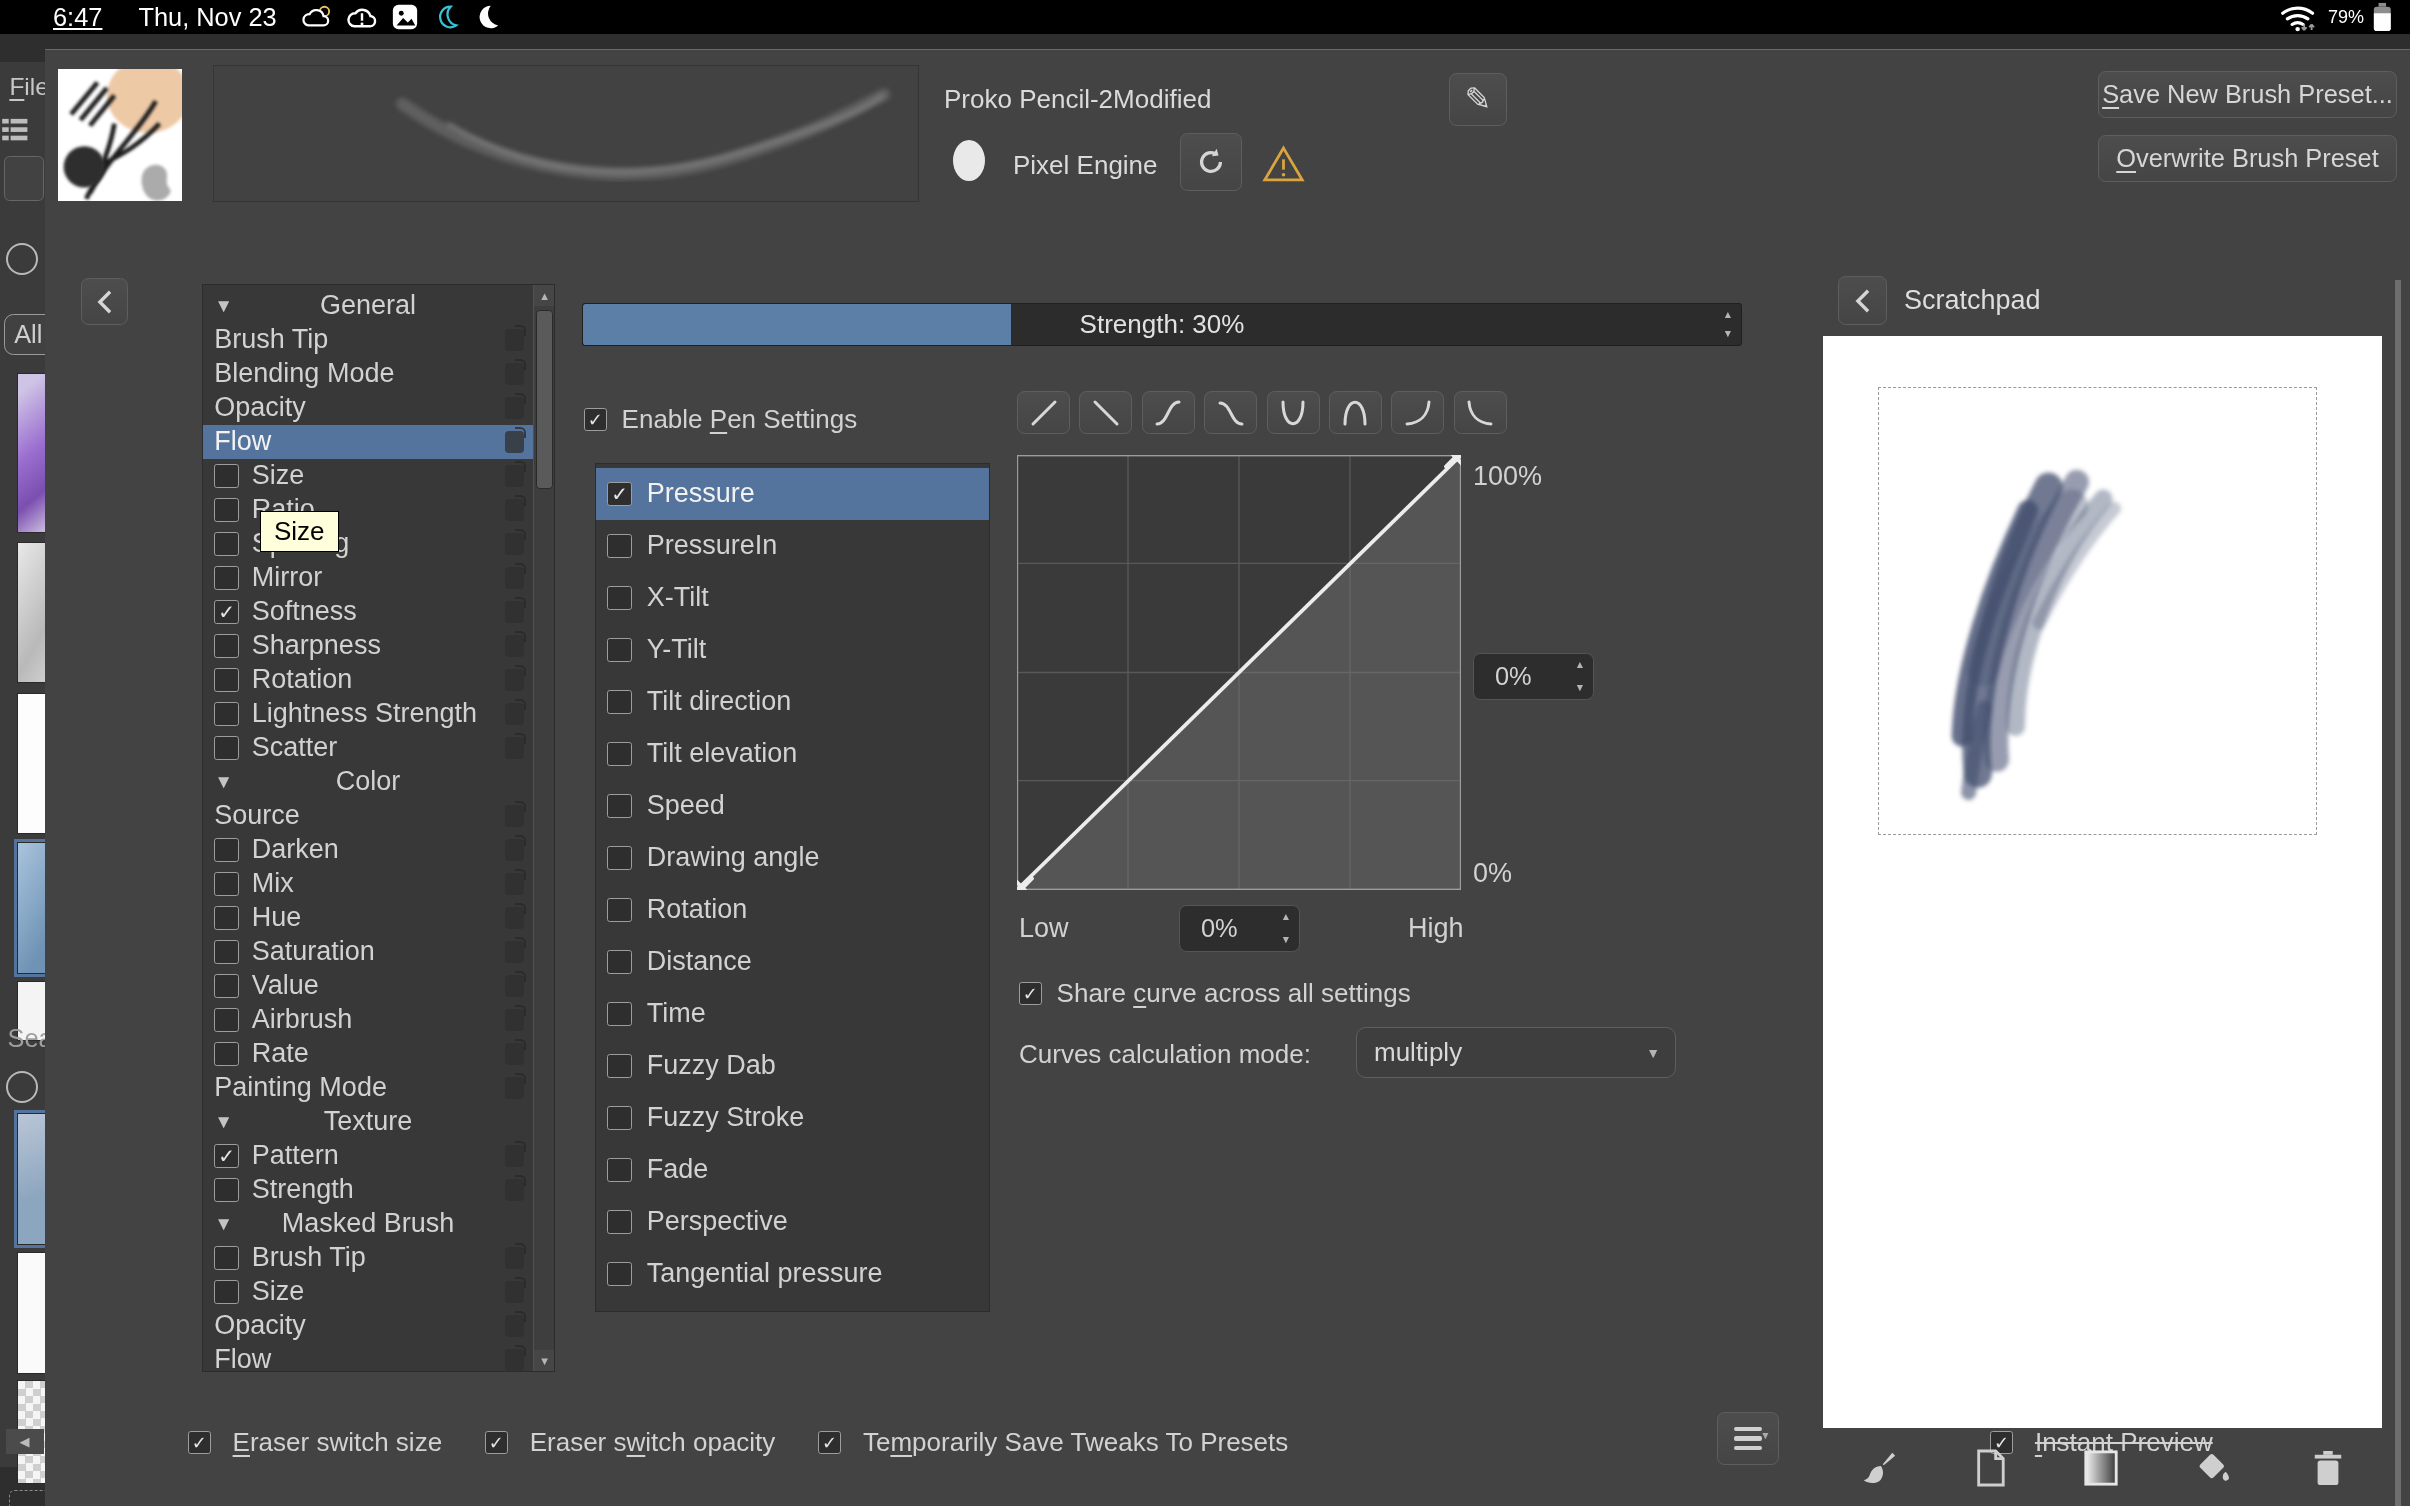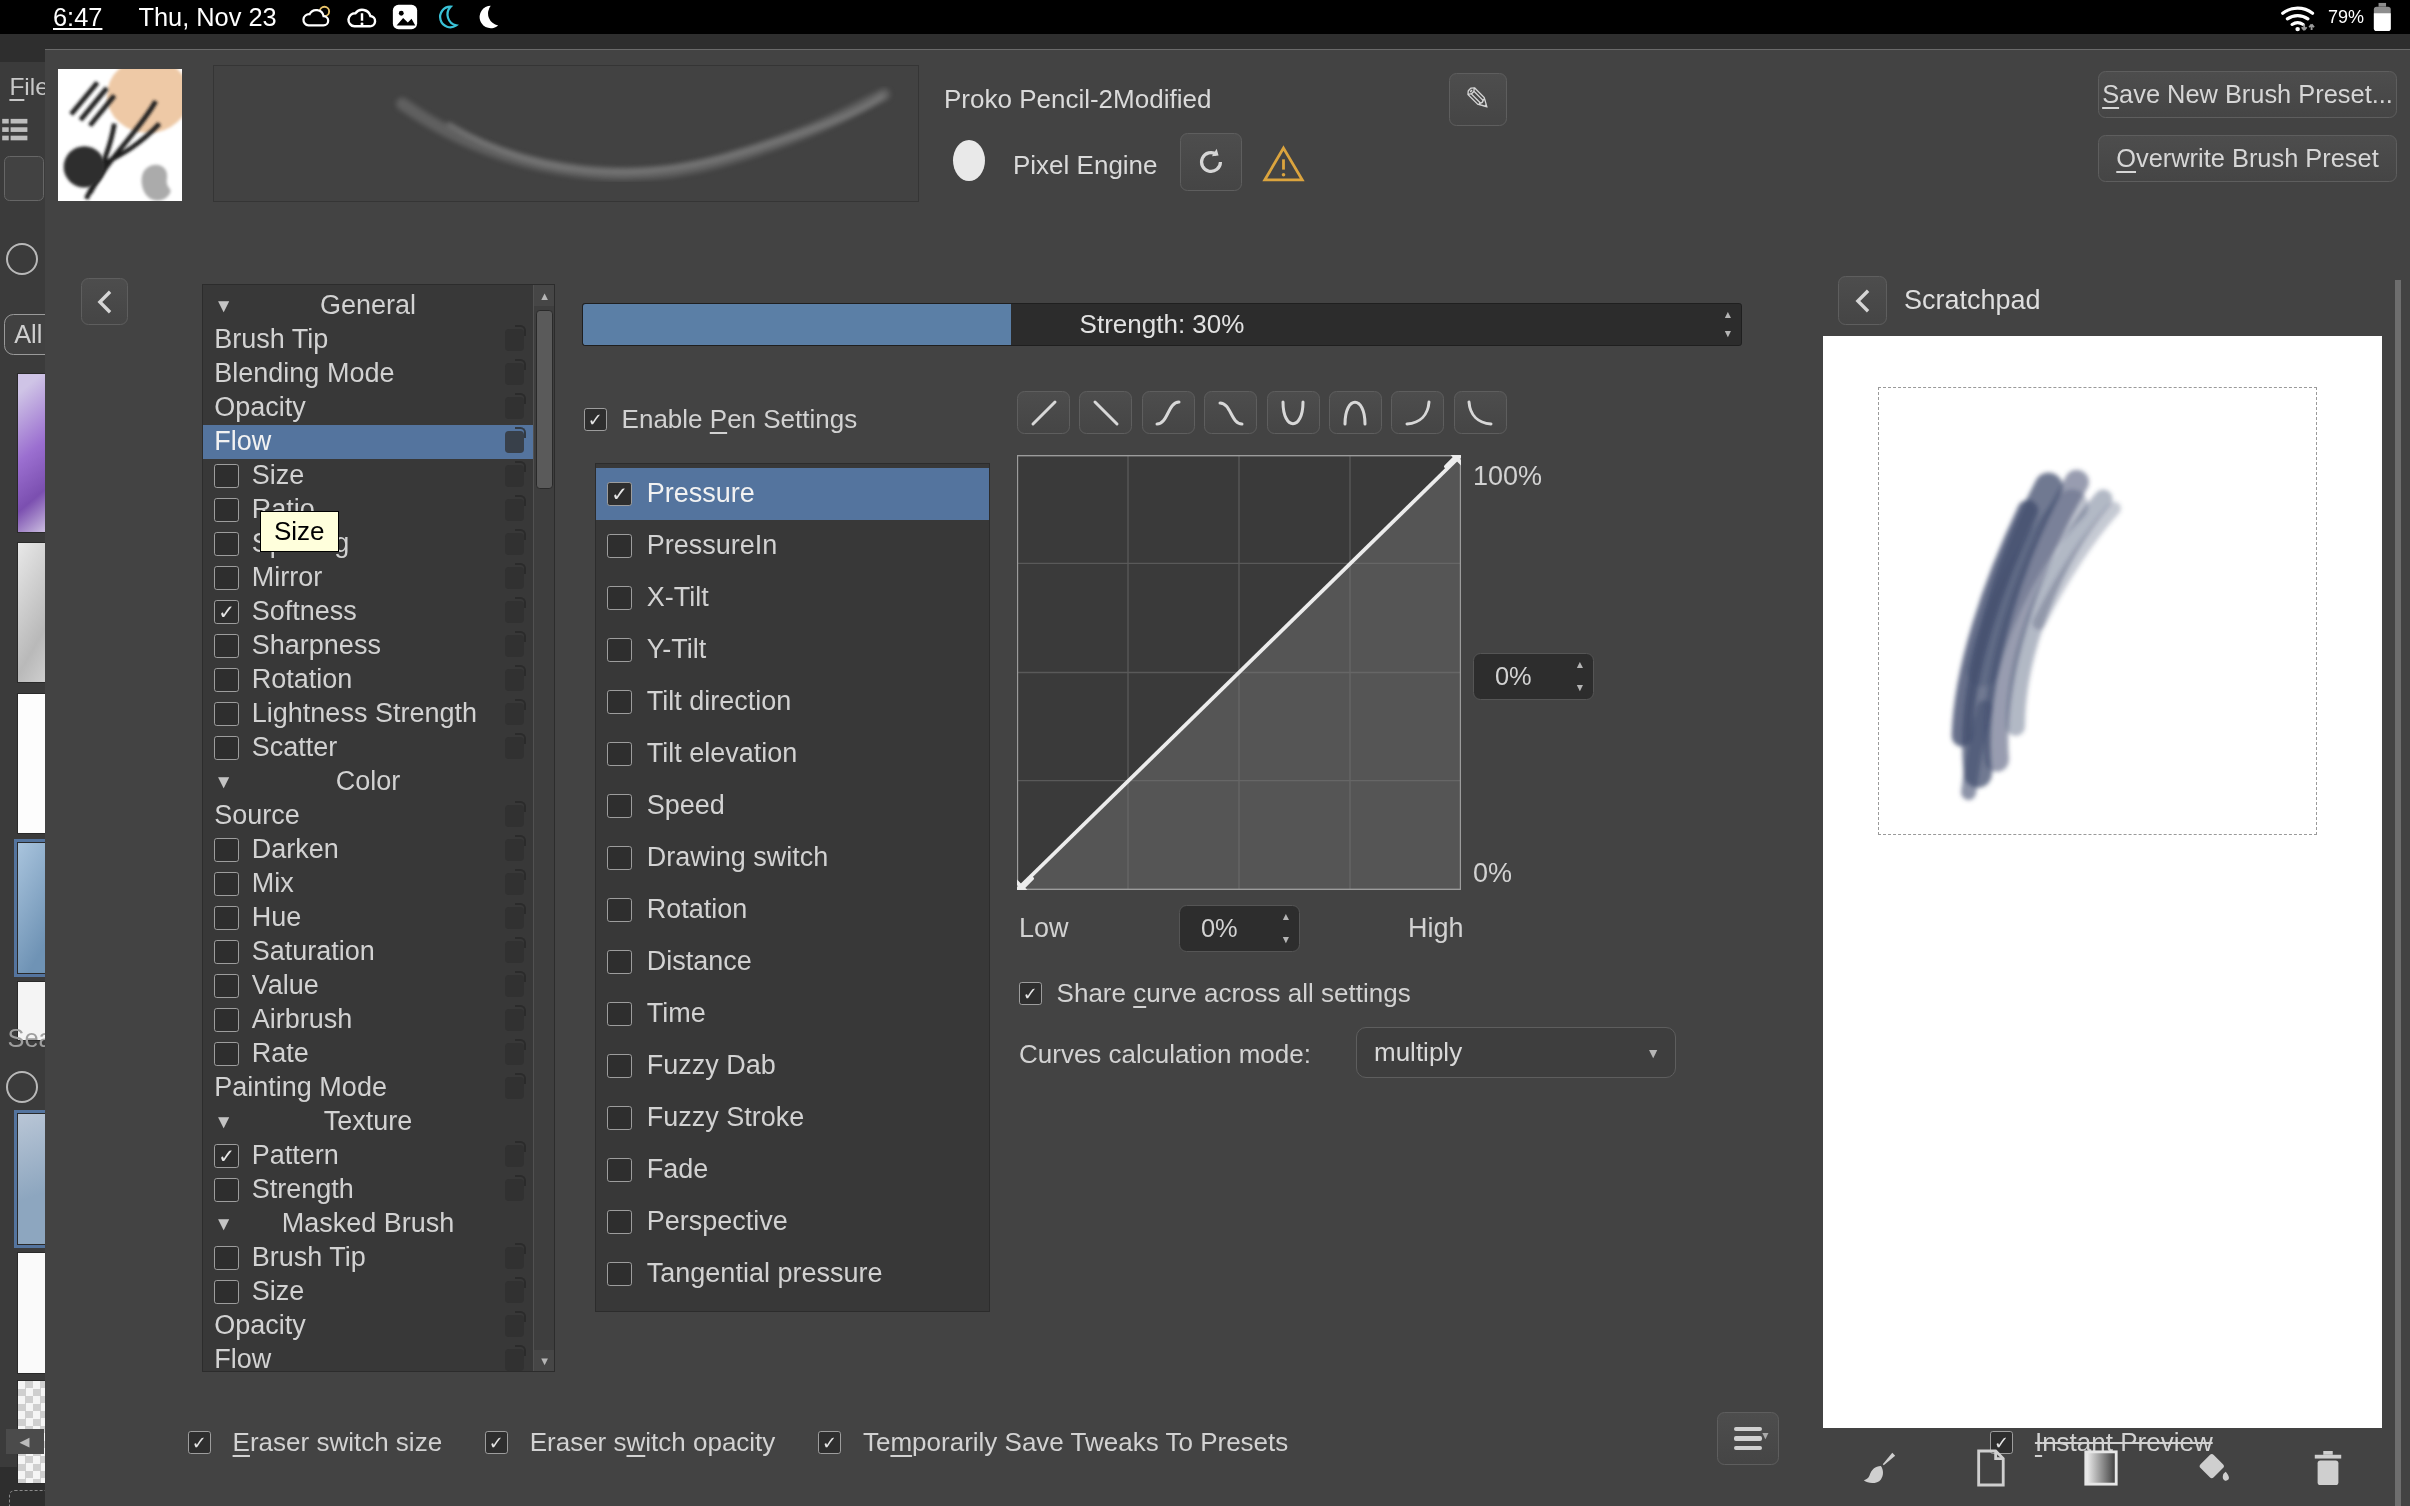--- a/index.html
+++ b/index.html
@@ -471,21 +471,21 @@
           <div class="srow">
             <span class="cb"></span>
             <span class="slbl">Tilt elevation</span>
           </div>
           <div class="srow">
             <span class="cb"></span>
             <span class="slbl">Speed</span>
           </div>
           <div class="srow">
             <span class="cb"></span>
-            <span class="slbl">Drawing switch</span>
+            <span class="slbl">Drawing angle</span>
           </div>
           <div class="srow">
             <span class="cb"></span>
             <span class="slbl">Rotation</span>
           </div>
           <div class="srow">
             <span class="cb"></span>
             <span class="slbl">Distance</span>
           </div>
           <div class="srow">

